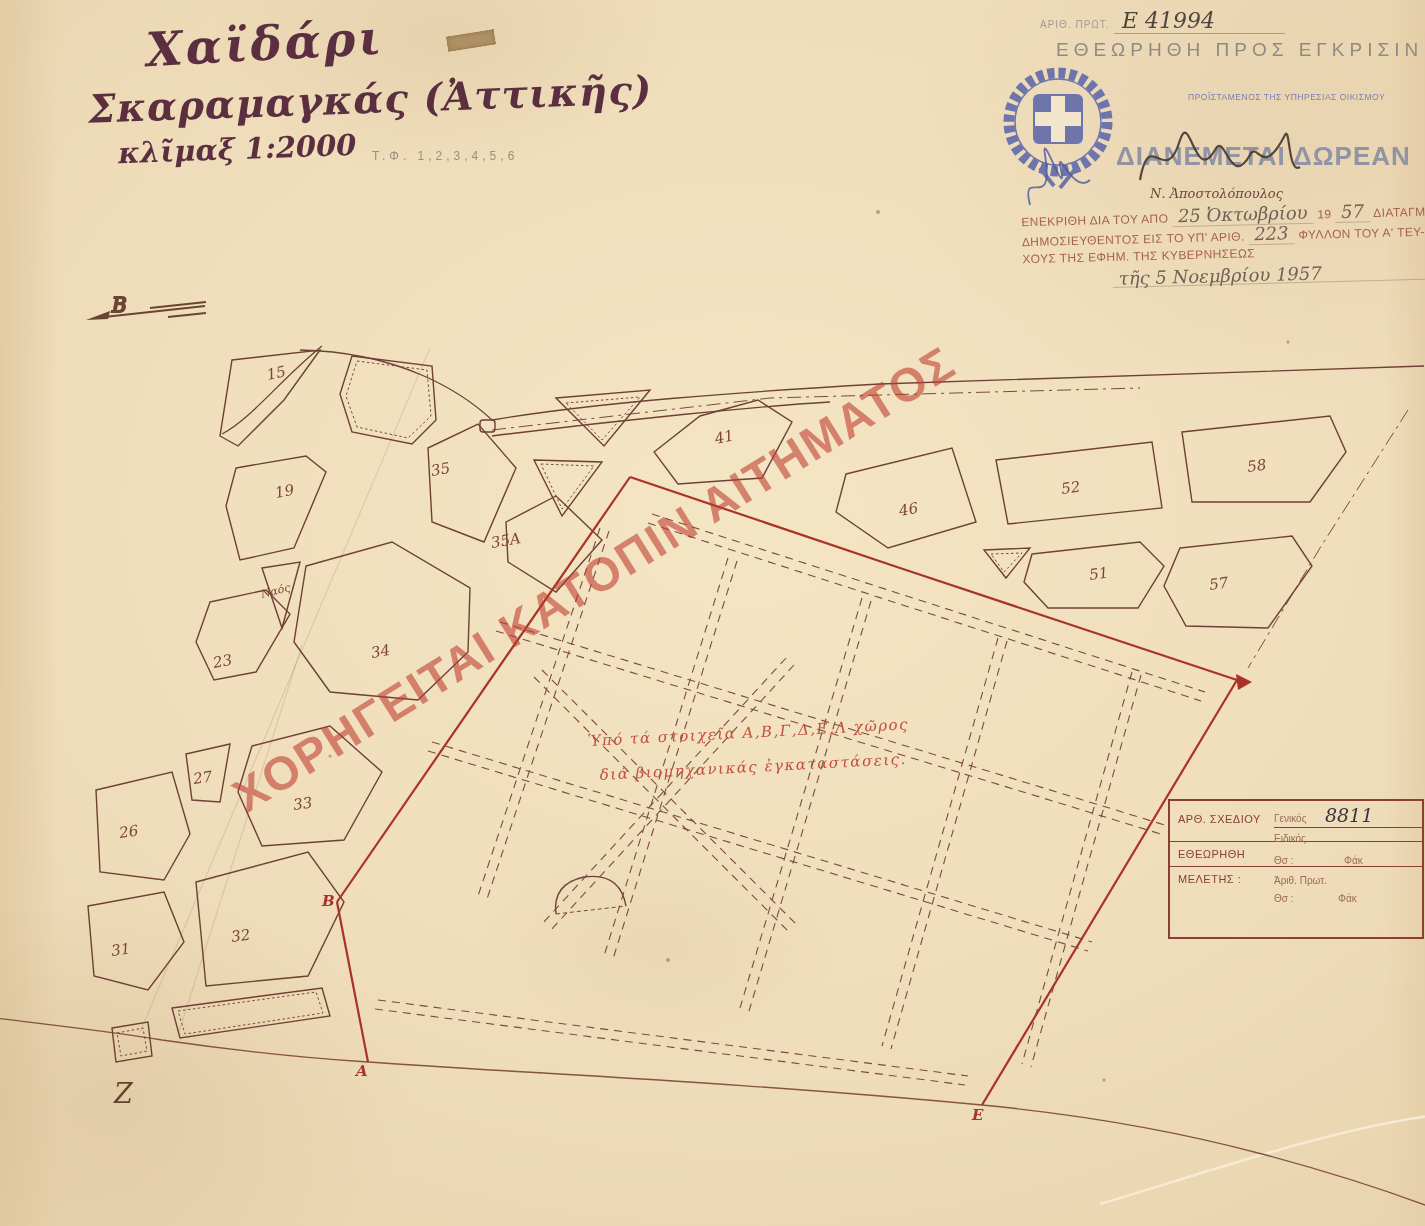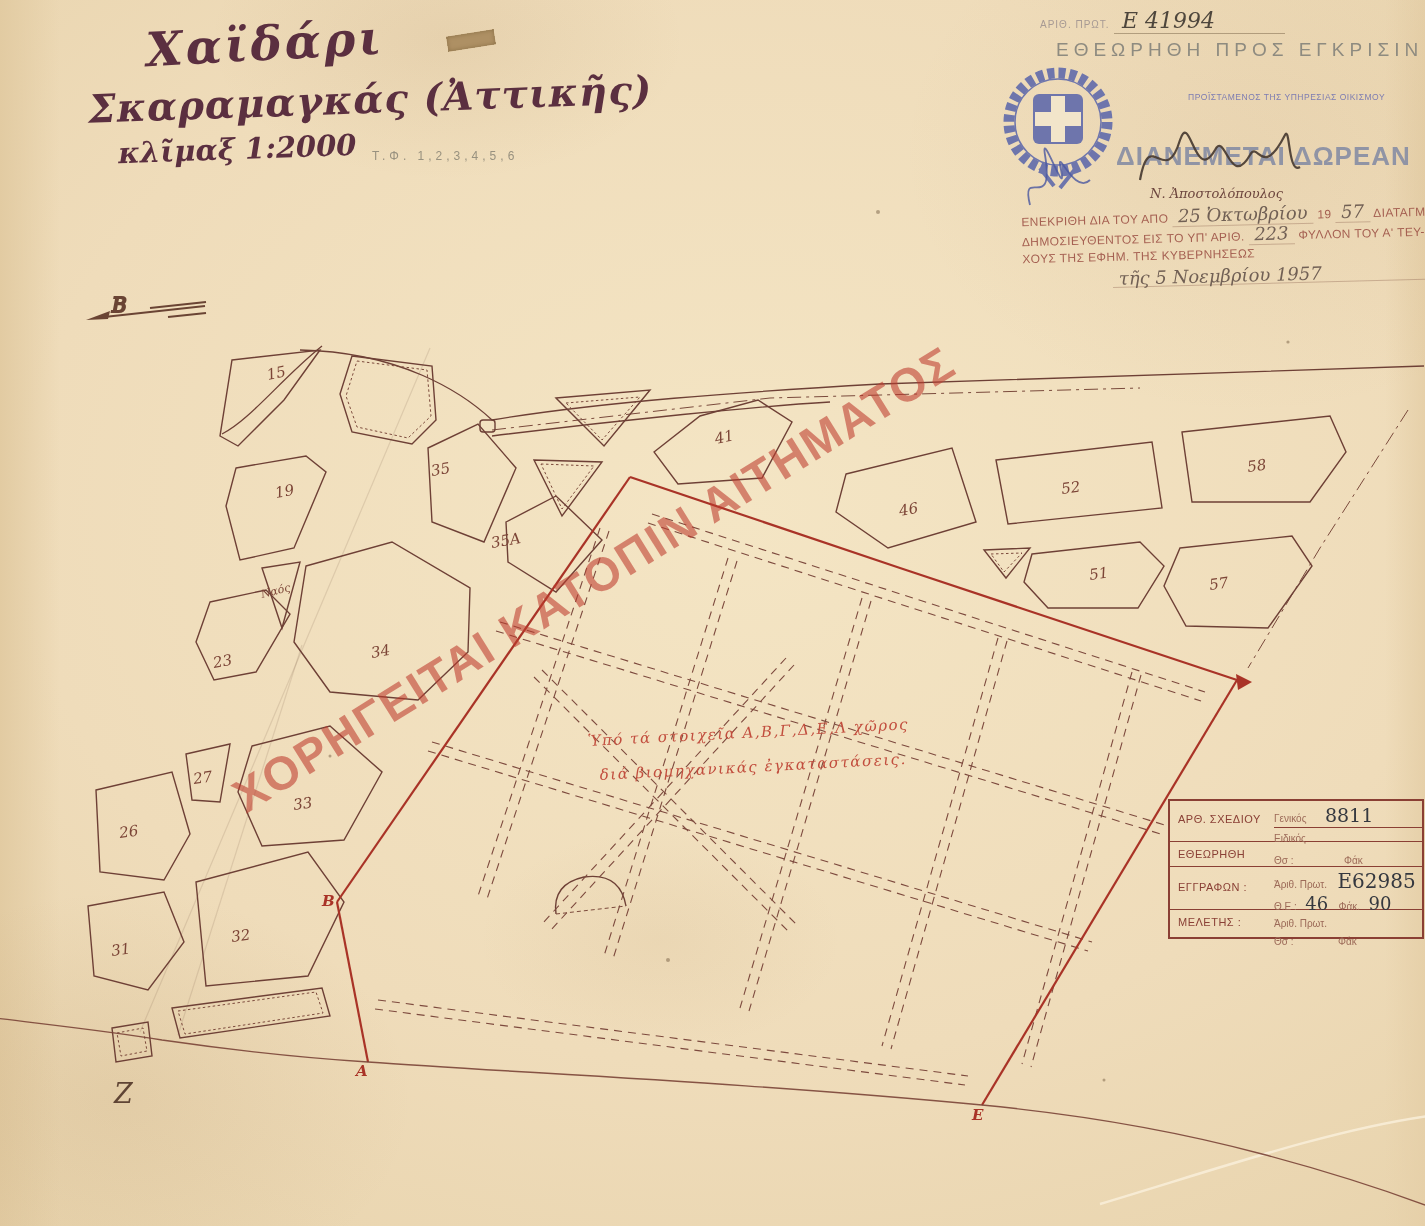--- a/index.html
+++ b/index.html
@@ -41,21 +41,21 @@
   
   .decree{left:1022px;top:206px;width:405px;color:#a25a4d;font-size:12px;letter-spacing:.4px;line-height:17px;z-index:20;transform:rotate(-1.5deg);opacity:.95;}
   .decree .hand{font-family:"DejaVu Serif",serif;font-style:italic;font-size:18px;color:#6b5a50;letter-spacing:0;border-bottom:1px solid rgba(150,110,90,.45);padding:0 6px;}
   .decree .row{white-space:nowrap;}
   .decree .l4{margin-top:4px;margin-left:90px;font-size:18px;}
   
   .regbox{left:1168px;top:799px;width:252px;height:136px;border:2px solid #8a3f34;z-index:5;color:#8a4036;}
   .regrow{position:relative;border-bottom:1.5px solid #8a3f34;display:flex;}
   .reglabel{width:96px;padding:6px 0 0 8px;font-size:11px;letter-spacing:.5px;}
   .regsub{font-size:10px;color:#9c6a58;}
-  .regval{font-family:"DejaVu Serif",serif;color:#35383f;}
+  .regval{font-family:"DejaVu Serif",serif;font-style:italic;color:#35383f;}
   
   .zmark{left:114px;top:1078px;font-family:"DejaVu Serif",serif;font-style:italic;font-size:27px;color:#5f4434;z-index:20;}
   svg text{font-family:"DejaVu Serif",serif;}
   .blocknum{font-style:italic;font-size:15px;fill:#7c4537;}
   .rednote{font-style:italic;font-size:15px;fill:#c24e3e;letter-spacing:1.5px;}
   .redletter{font-style:italic;font-size:15px;fill:#a93327;font-weight:bold;}
   .wm{font-family:"Liberation Sans",sans-serif;font-weight:bold;font-size:47px;letter-spacing:2px;fill:rgba(190,58,44,.58);}
 </style>
 </head>
 <body>
@@ -119,35 +119,20 @@
           <span class="regval" style="font-size:19px;margin-left:14px;">8811</span>
         </div>
         <div><span class="regsub">Ειδικός</span></div>
       </div>
     </div>
     <div class="regrow" style="height:24px;">
       <div class="reglabel">ΕΘΕΩΡΗΘΗ</div>
       <div style="flex:1;padding-top:8px;">
         <span class="regsub">Θσ :</span>
         <span class="regsub" style="margin-left:46px;">Φάκ</span>
-      </div>
-    </div>
-    <div class="regrow" style="height:42px;">
-      <div class="reglabel" style="padding-top:14px;">ΕΓΓΡΑΦΩΝ :</div>
-      <div style="flex:1;padding-top:2px;">
-        <div>
-          <span class="regsub">Ἀριθ. Πρωτ.</span>
-          <span class="regval" style="font-size:20px;margin-left:6px;">Ε62985</span>
-        </div>
-        <div>
-          <span class="regsub">Θ.Ε :</span>
-          <span class="regval" style="font-size:18px;margin-left:4px;">46</span>
-          <span class="regsub" style="margin-left:6px;">Φάκ.</span>
-          <span class="regval" style="font-size:18px;margin-left:4px;">90</span>
-        </div>
       </div>
     </div>
     <div class="regrow" style="height:28px;border-bottom:none;justify-content:space-between;">
       <div class="reglabel">ΜΕΛΕΤΗΣ :</div>
       <div style="flex:1;padding-top:3px;">
         <div><span class="regsub">Ἀριθ. Πρωτ.</span></div>
         <div>
           <span class="regsub">Θσ :</span>
           <span class="regsub" style="margin-left:40px;">Φάκ</span>
         </div>

